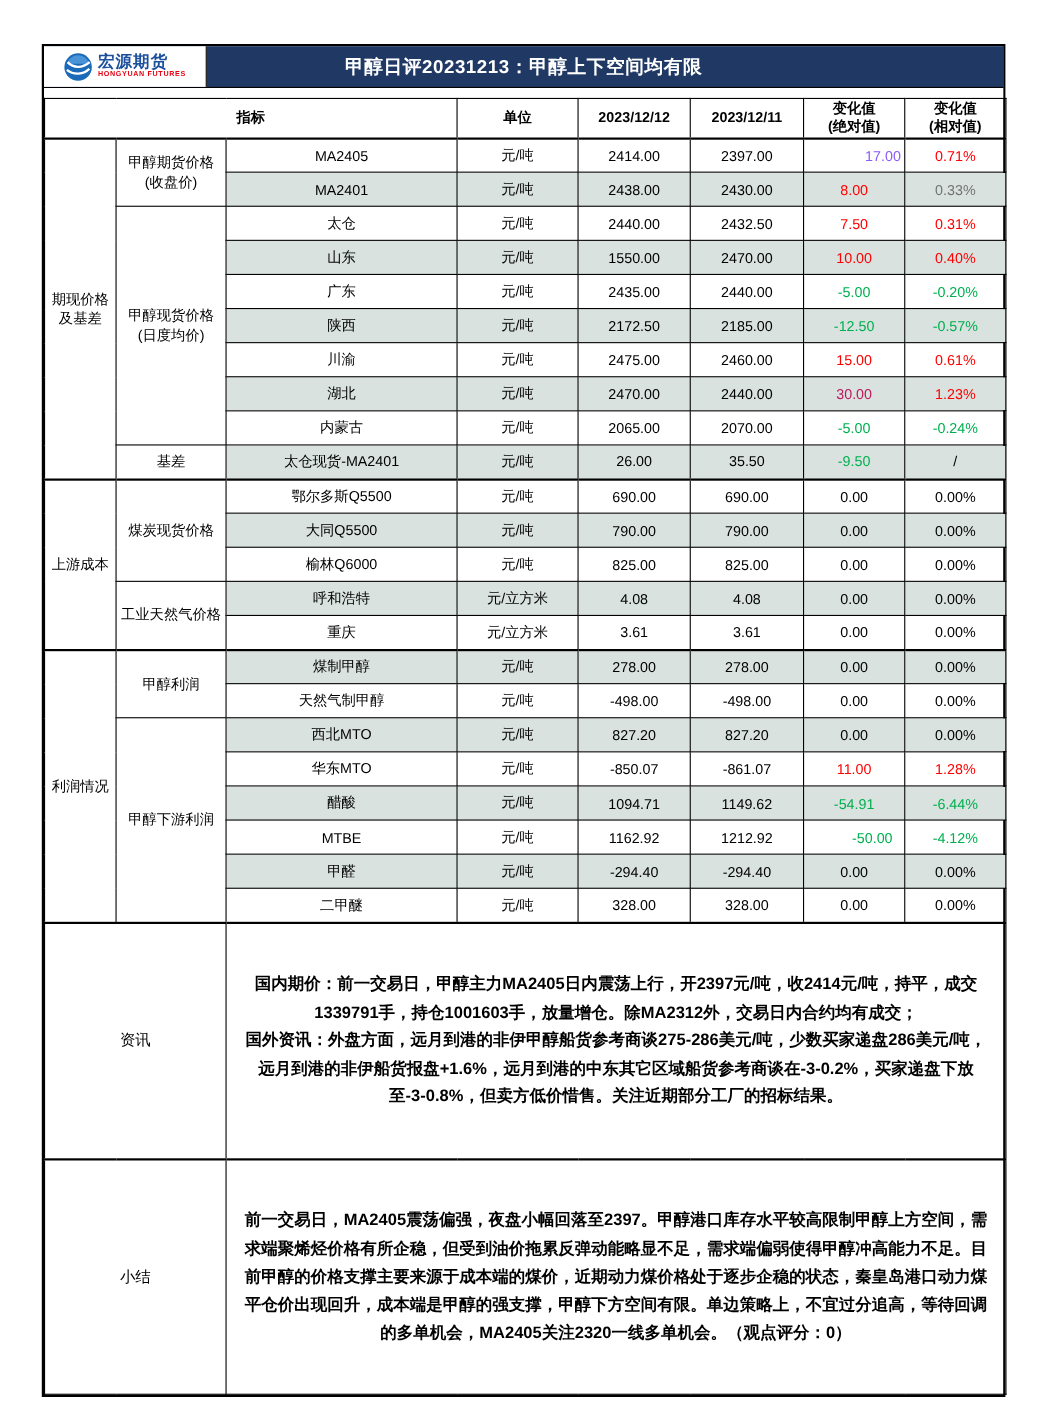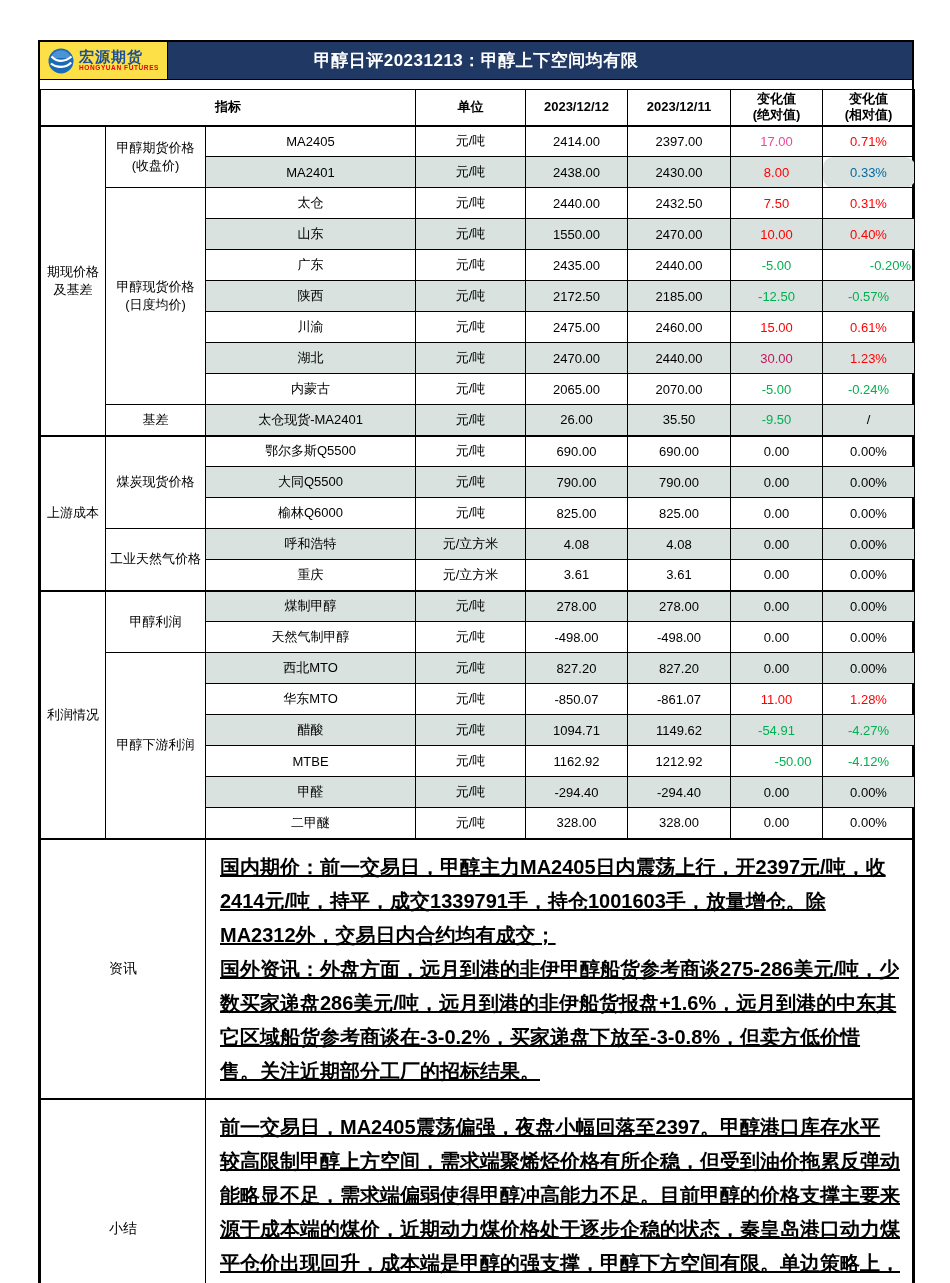--- a/index.html
+++ b/index.html
@@ -17,22 +17,22 @@
   .titlebar {
     position: relative; height: 38px; background: #1f3864;
     border-bottom: 1px solid #000;
   }
   .titlebar .title {
     position: absolute; inset: 0;
     display: flex; align-items: center; justify-content: center;
     color: #fff; font-weight: bold; font-size: 17px; letter-spacing: 0.5px;
   }
   .logo-box {
-    position: absolute; left: 0; top: 0; bottom: 0; width: 128px;
-    background: #fde047; border-right: 1px solid #000;
+    position: absolute; left: 0; top: 0; bottom: 0; width: 148px;
+    background: #ffffff; border-right: 1px solid #000;
     display: flex; align-items: center; justify-content: center; gap: 5px;
     z-index: 2;
   }
   .logo-text { display: flex; flex-direction: column; line-height: 1.05; }
   .logo-cn { font-weight: bold; font-size: 15px; color: #1b4f9c; letter-spacing: 1px; }
   .logo-en { font-size: 6.5px; color: #e60012; letter-spacing: 0.6px; font-weight: bold; }
   .spacer { height: 9px; background: #fff; }
   
   table { border-collapse: collapse; width: 100%; table-layout: fixed; }
   th, td {
@@ -40,24 +40,23 @@
     font-size: 13px; padding: 1px 3px; overflow: hidden;
   }
   thead th { height: 36px; font-weight: bold; line-height: 1.25; }
   tbody tr { height: 31px; }
   td.ind, td.label-cell { font-weight: normal; }
   tr.shaded td { background: #d9e2df; }
   tbody td.label-cell { background: #fff !important; }
   tr.group-start td { border-top: 2px solid #000; }
   tr.section-row td { border-top: 2px solid #000; }
   td.section-text {
-    text-align: left; vertical-align: middle; font-weight: bold;
-    font-size: 20px; line-height: 1.7; padding: 10px 14px;
+    text-align: center; vertical-align: middle; font-weight: bold;
+    font-size: 15px; line-height: 1.7; padding: 10px 14px;
     white-space: pre-wrap;
-    text-decoration: underline;
   }
   td.section-label { font-size: 14px; }
 </style>
 </head>
 <body>
 
 <div class="report">
   <div class="titlebar">
     <div class="title">甲醇日评20231213：甲醇上下空间均有限</div>
     <div class="logo-box">
@@ -98,30 +97,30 @@
         </tr>
       </thead>
       <tbody>
         <tr class="group-start">
           <td class="label-cell" rowspan="10">期现价格及基差</td>
           <td class="label-cell" rowspan="2">甲醇期货价格(收盘价)</td>
           <td class="ind">MA2405</td>
           <td>元/吨</td>
           <td>2414.00</td>
           <td>2397.00</td>
-          <td style="color: #ec4899;">17.00</td>
+          <td style="color: #8b5cf6; text-align: right;">17.00</td>
           <td style="color: rgb(255, 0, 0);">0.71%</td>
         </tr>
         <tr class="shaded">
           <td class="ind">MA2401</td>
           <td>元/吨</td>
           <td>2438.00</td>
           <td>2430.00</td>
           <td style="color: rgb(255, 0, 0);">8.00</td>
-          <td style="color: #0369a1; border-radius: 10px;">0.33%</td>
+          <td style="color: #737373;">0.33%</td>
         </tr>
         <tr>
           <td class="label-cell" rowspan="7">甲醇现货价格(日度均价)</td>
           <td class="ind">太仓</td>
           <td>元/吨</td>
           <td>2440.00</td>
           <td>2432.50</td>
           <td style="color: rgb(255, 0, 0);">7.50</td>
           <td style="color: rgb(255, 0, 0);">0.31%</td>
         </tr>
@@ -132,21 +131,21 @@
           <td>2470.00</td>
           <td style="color: rgb(255, 0, 0);">10.00</td>
           <td style="color: rgb(255, 0, 0);">0.40%</td>
         </tr>
         <tr>
           <td class="ind">广东</td>
           <td>元/吨</td>
           <td>2435.00</td>
           <td>2440.00</td>
           <td style="color: rgb(0, 176, 80);">-5.00</td>
-          <td style="color: rgb(0, 176, 80); text-align: right;">-0.20%</td>
+          <td style="color: rgb(0, 176, 80);">-0.20%</td>
         </tr>
         <tr class="shaded">
           <td class="ind">陕西</td>
           <td>元/吨</td>
           <td>2172.50</td>
           <td>2185.00</td>
           <td style="color: rgb(0, 176, 80); margin-left: 13px;">-12.50</td>
           <td style="color: rgb(0, 176, 80);">-0.57%</td>
         </tr>
         <tr>
@@ -259,21 +258,21 @@
           <td>-861.07</td>
           <td style="color: rgb(255, 0, 0);">11.00</td>
           <td style="color: rgb(255, 0, 0);">1.28%</td>
         </tr>
         <tr class="shaded">
           <td class="ind">醋酸</td>
           <td>元/吨</td>
           <td>1094.71</td>
           <td>1149.62</td>
           <td style="color: rgb(0, 176, 80); margin-left: 23px;">-54.91</td>
-          <td style="color: rgb(0, 176, 80);">-4.27%</td>
+          <td style="color: rgb(0, 176, 80);">-6.44%</td>
         </tr>
         <tr>
           <td class="ind">MTBE</td>
           <td>元/吨</td>
           <td>1162.92</td>
           <td>1212.92</td>
           <td style="color: rgb(0, 176, 80); padding-left: 36px;">-50.00</td>
           <td style="color: rgb(0, 176, 80);">-4.12%</td>
         </tr>
         <tr class="shaded">

